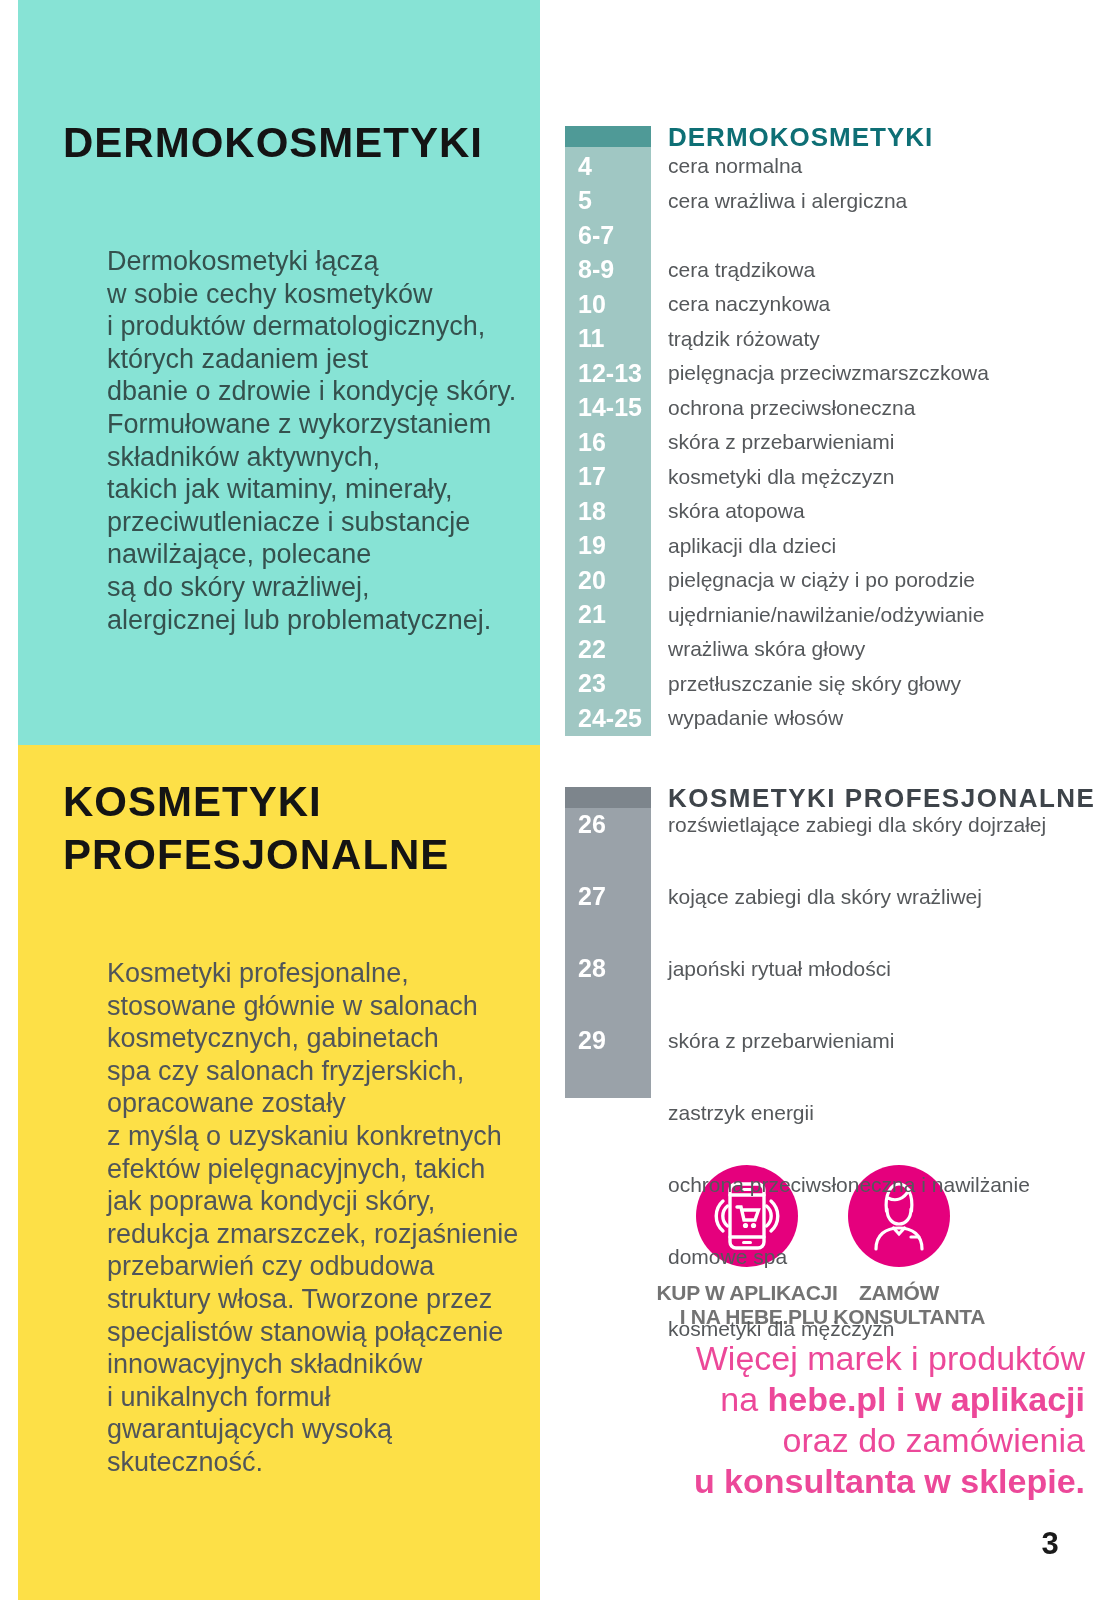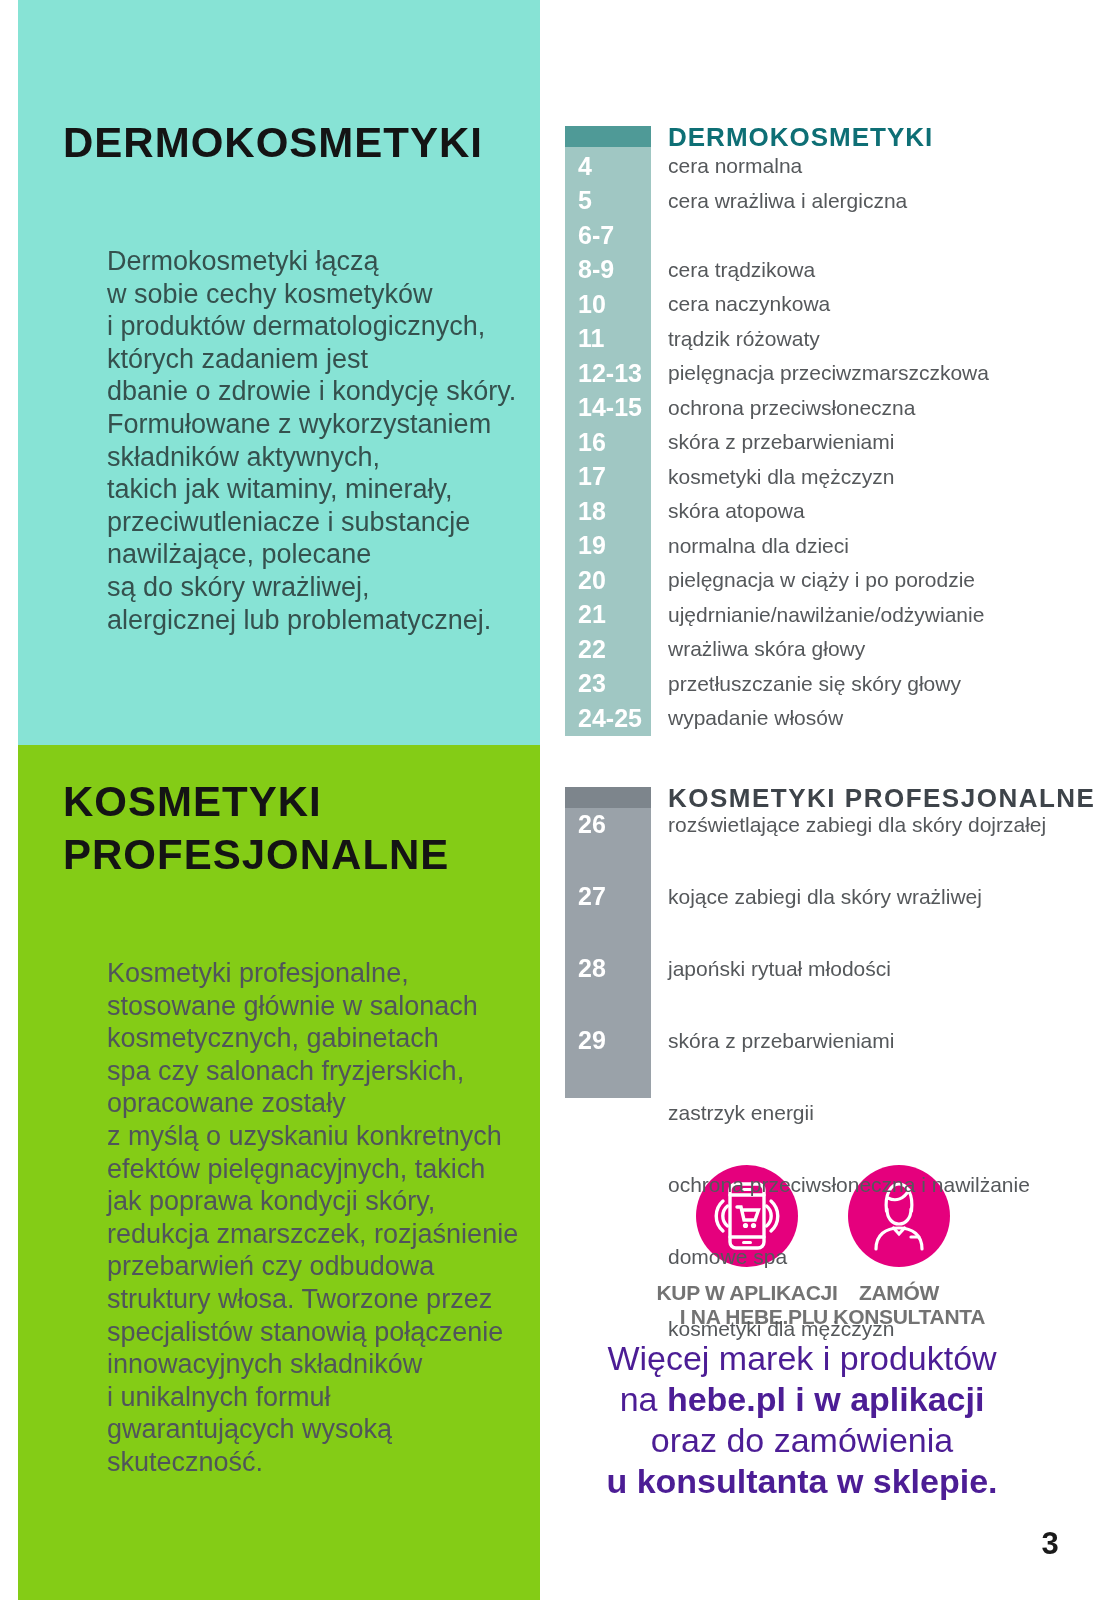--- a/index.html
+++ b/index.html
@@ -4,21 +4,21 @@
 <style>
   html,body{margin:0;padding:0;background:#ffffff;}
   .page{
     position:relative;width:1113px;height:1600px;background:#ffffff;
     font-family:"Liberation Sans", sans-serif;overflow:hidden;
   }
   .preline{white-space:pre-line;}
 
   
   .block-dermo{position:absolute;left:18px;top:0;width:522px;height:745px;background:#87e3d5;}
-  .block-prof{position:absolute;left:18px;top:745px;width:522px;height:855px;background:#84cc16;}
+  .block-prof{position:absolute;left:18px;top:745px;width:522px;height:855px;background:#fde047;}
 
   .block-title{
     position:absolute;left:45px;font-weight:bold;color:#141414;
     font-size:42px;line-height:53px;letter-spacing:1px;
   }
   .block-dermo .block-title{top:116px;}
   .block-prof .block-title{top:30px;}
 
   .block-para{
     position:absolute;left:45px;width:460px;
@@ -69,22 +69,22 @@
   .badge-label{
     position:absolute;width:200px;text-align:center;
     color:#737373;font-weight:bold;font-size:21px;line-height:24px;
     letter-spacing:-0.3px;
   }
   .badge-label-app{left:647px;top:1281px;}
   .badge-label-consultant{left:799px;top:1281px;}
 
   
   .promo-message{
-    position:absolute;left:556px;top:1338px;width:492px;text-align:center;
-    color:#4c1d95;font-size:34px;line-height:41px;
+    position:absolute;left:593px;top:1338px;width:492px;text-align:right;
+    color:#ec4899;font-size:34px;line-height:41px;
   }
   .promo-message .bold{font-weight:bold;}
 
   
   .page-number{
     position:absolute;left:1030px;top:1526px;width:40px;text-align:center;
     color:#1a1a1a;font-weight:bold;font-size:31px;
   }
 </style>
 </head>
@@ -186,21 +186,21 @@
           <span class="toc-label">kosmetyki dla mężczyzn</span>
         </div>
 
         <div class="toc-row">
           <span class="toc-num">18</span>
           <span class="toc-label">skóra atopowa</span>
         </div>
 
         <div class="toc-row">
           <span class="toc-num">19</span>
-          <span class="toc-label">normalna dla dzieci</span>
+          <span class="toc-label">aplikacji dla dzieci</span>
         </div>
 
         <div class="toc-row">
           <span class="toc-num">20</span>
           <span class="toc-label">pielęgnacja w ciąży i po porodzie</span>
         </div>
 
         <div class="toc-row">
           <span class="toc-num">21</span>
           <span class="toc-label">ujędrnianie/nawilżanie/odżywianie</span>

